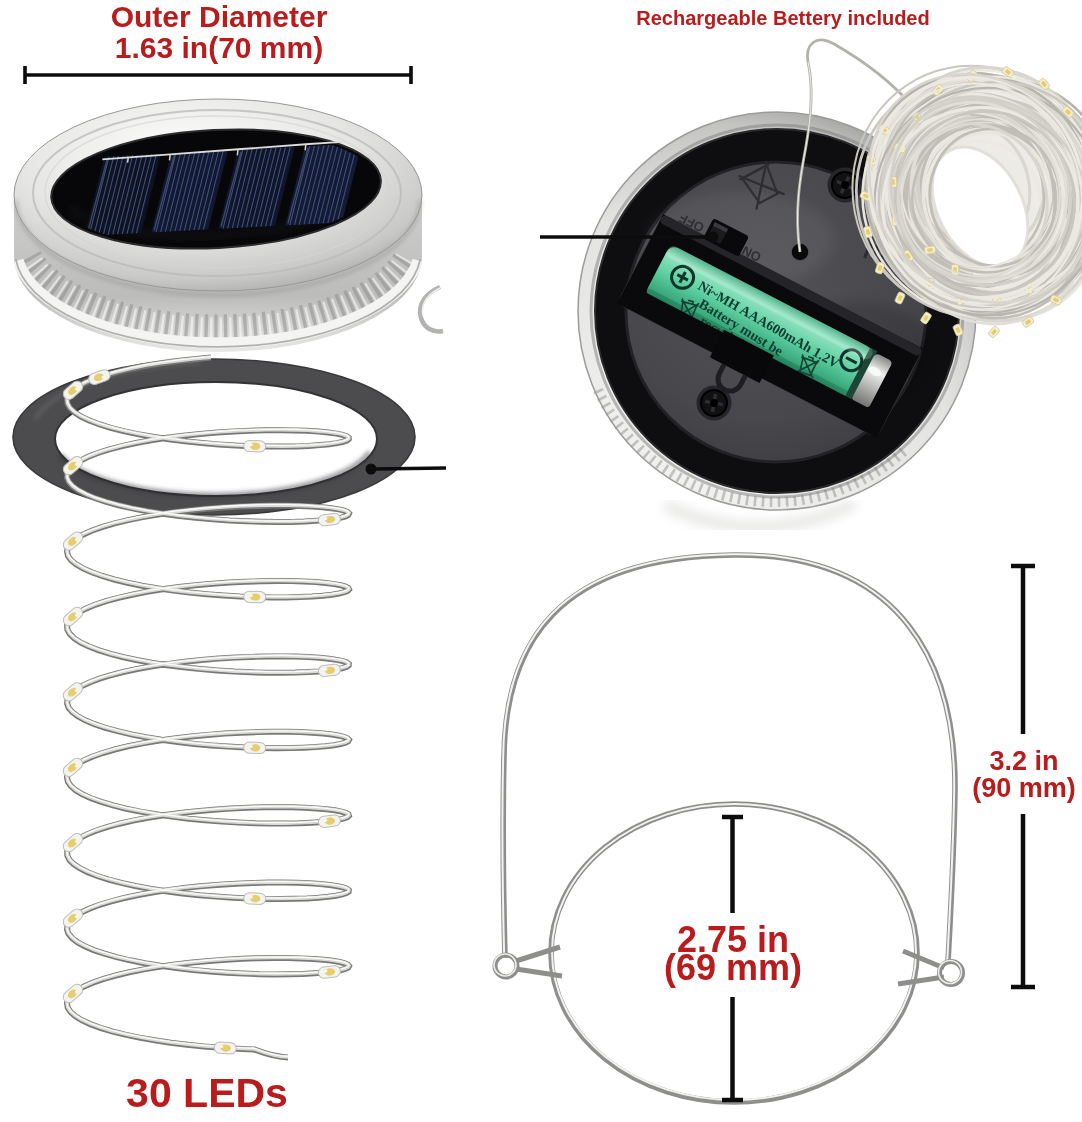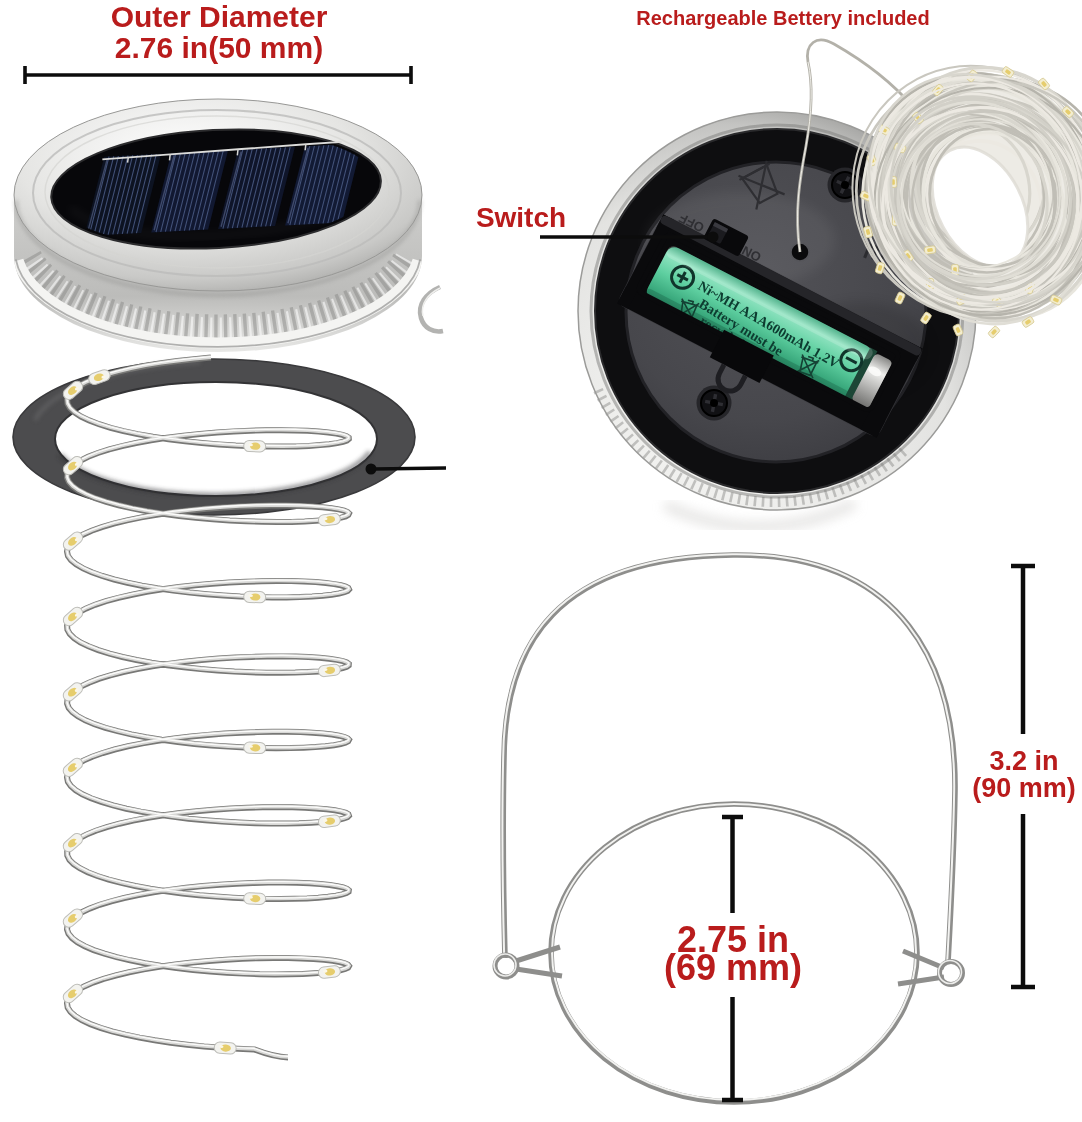--- a/index.html
+++ b/index.html
@@ -546,27 +546,27 @@
     <path d="M 1011 566 H 1035" stroke-width="4.5"></path>
     <path d="M 1023 568 V 734" stroke-width="4.5"></path>
     <path d="M 1023 814 V 985" stroke-width="4.5"></path>
     <path d="M 1011 987 H 1035" stroke-width="4.5"></path>
   </g>
 </g>
 </svg>
 
 <div class="lbl" style="left:69px;top:1px;width:300px;font-size:30px;line-height:31px">
   <span>Outer Diameter</span><br>
-  <span>2.76 in(50 mm)</span>
+  <span>1.63 in(70 mm)</span>
 </div>
 <div class="lbl" style="left:540px;top:2px;width:486px;font-size:20px;line-height:33px">
   <span>Rechargeable Bettery included</span>
 </div>
-<div class="lbl" style="left:423px;top:203px;width:196px;font-size:28px;line-height:29px">
-  <span>Switch</span>
+<div class="lbl" style="left:77px;top:1071px;width:260px;font-size:41px;line-height:44px">
+  <span>30 LEDs</span>
 </div>
 <div class="lbl" style="left:633px;top:926px;width:200px;font-size:36px;line-height:28px">
   <span>2.75 in</span><br>
   <span>(69 mm)</span>
 </div>
 <div class="lbl" style="left:944px;top:748px;width:160px;font-size:27px;line-height:27px">
   <span>3.2 in</span><br>
   <span>(90 mm)</span>
 </div>
 

